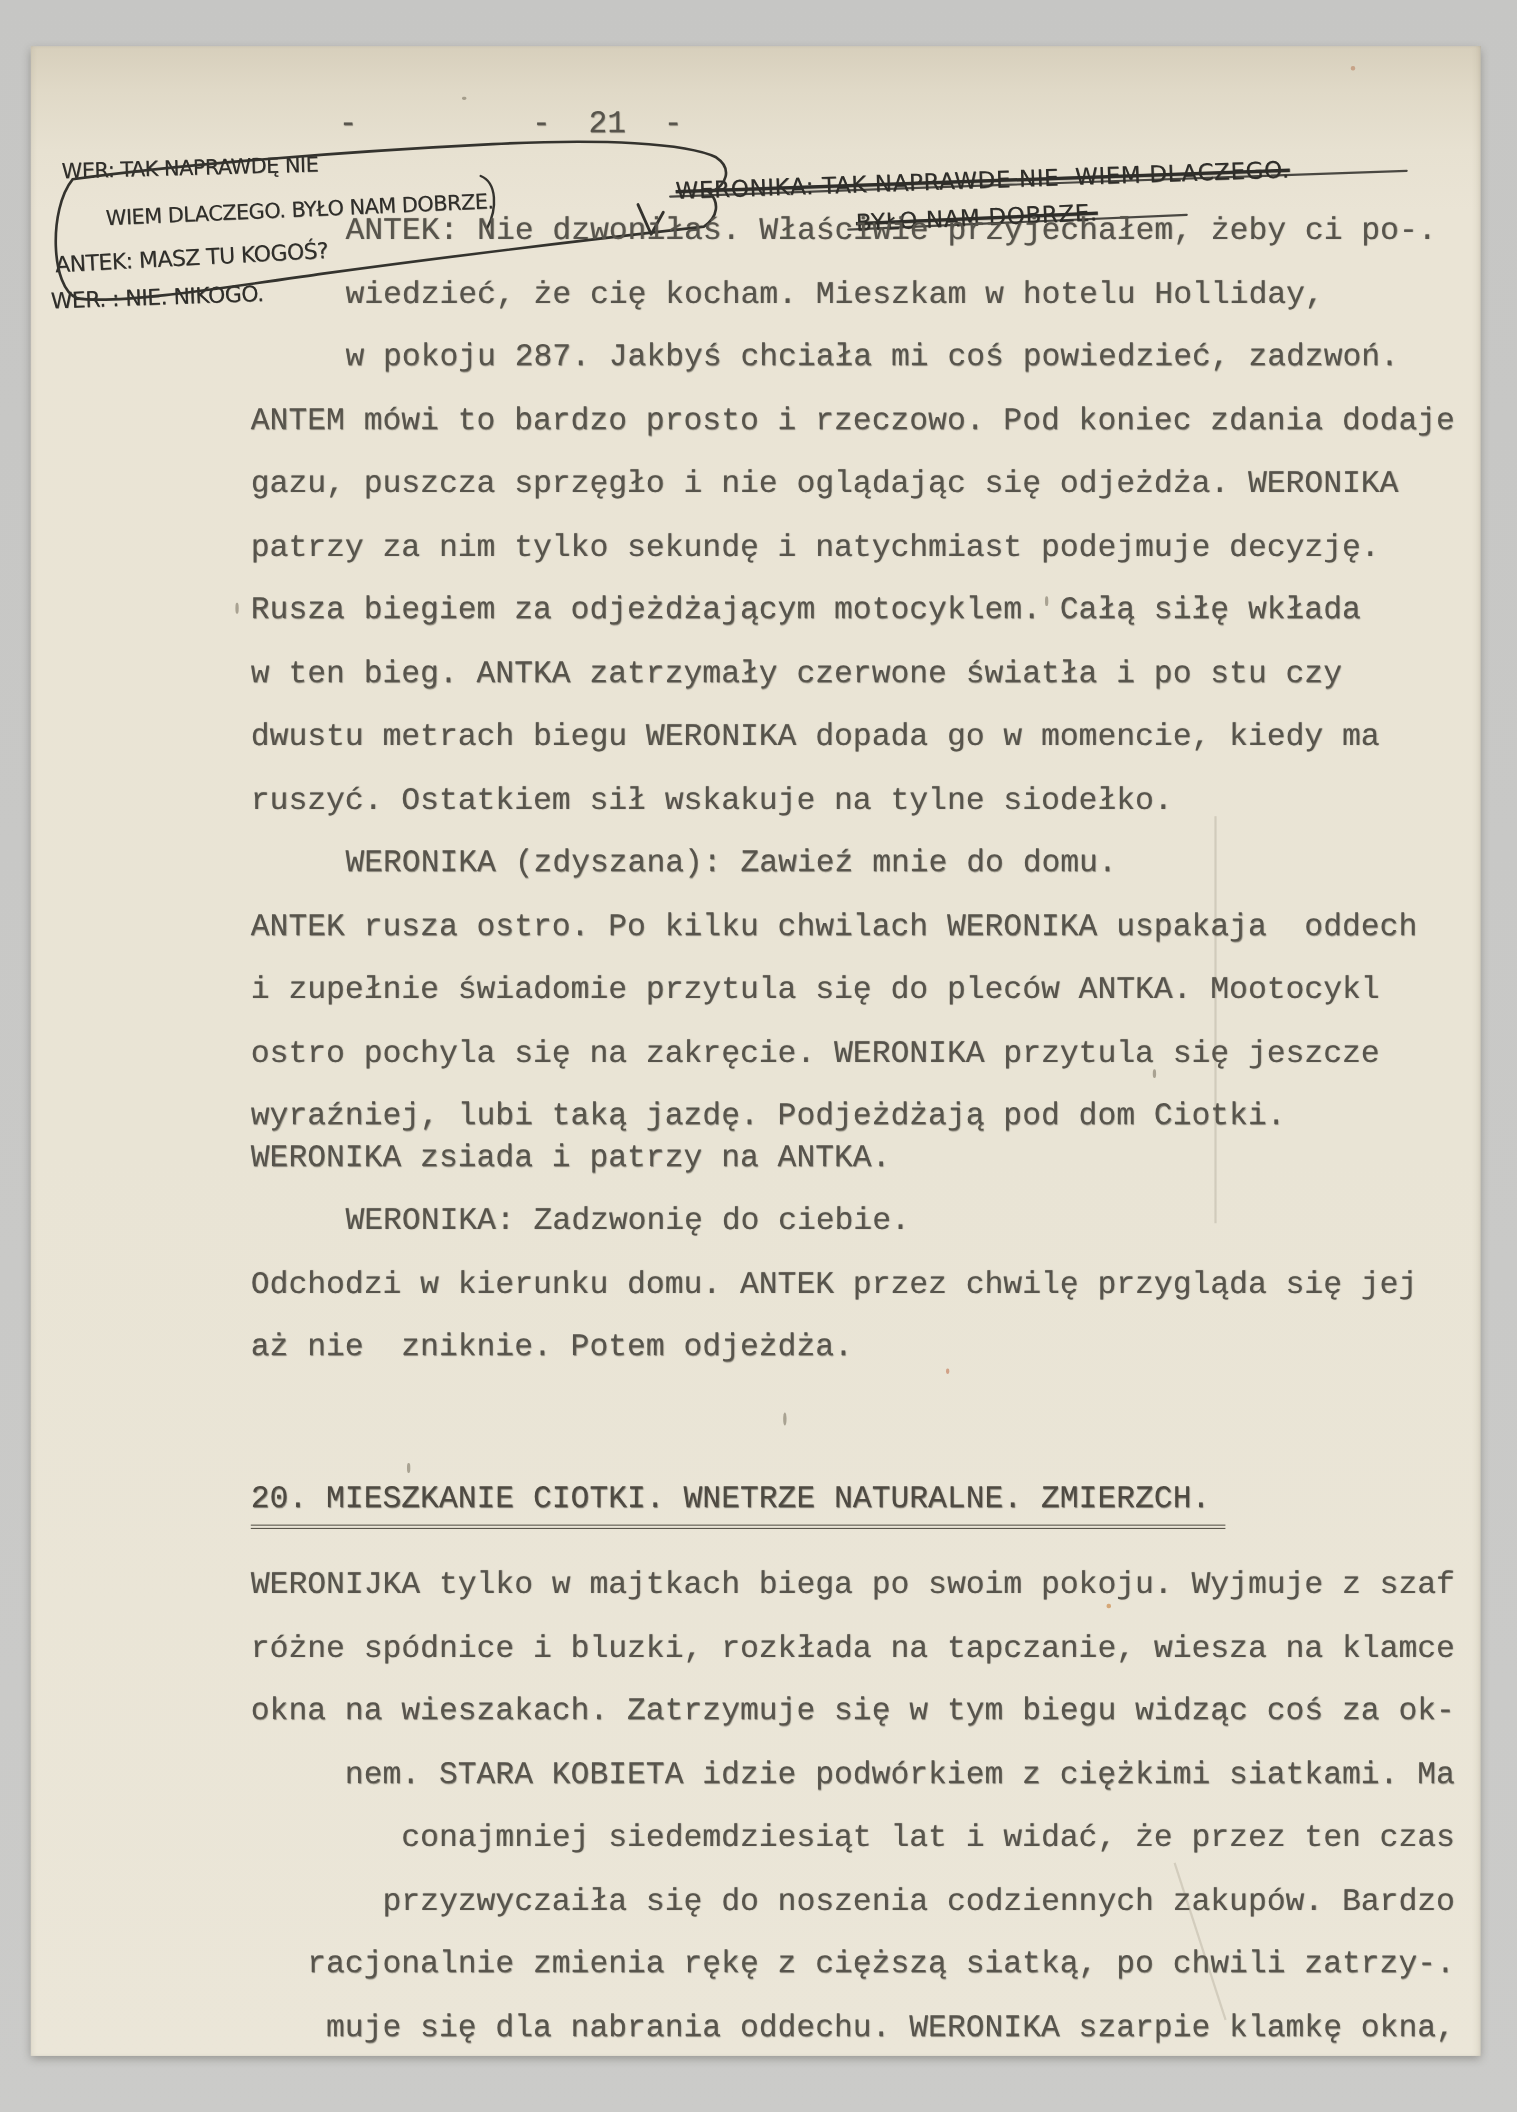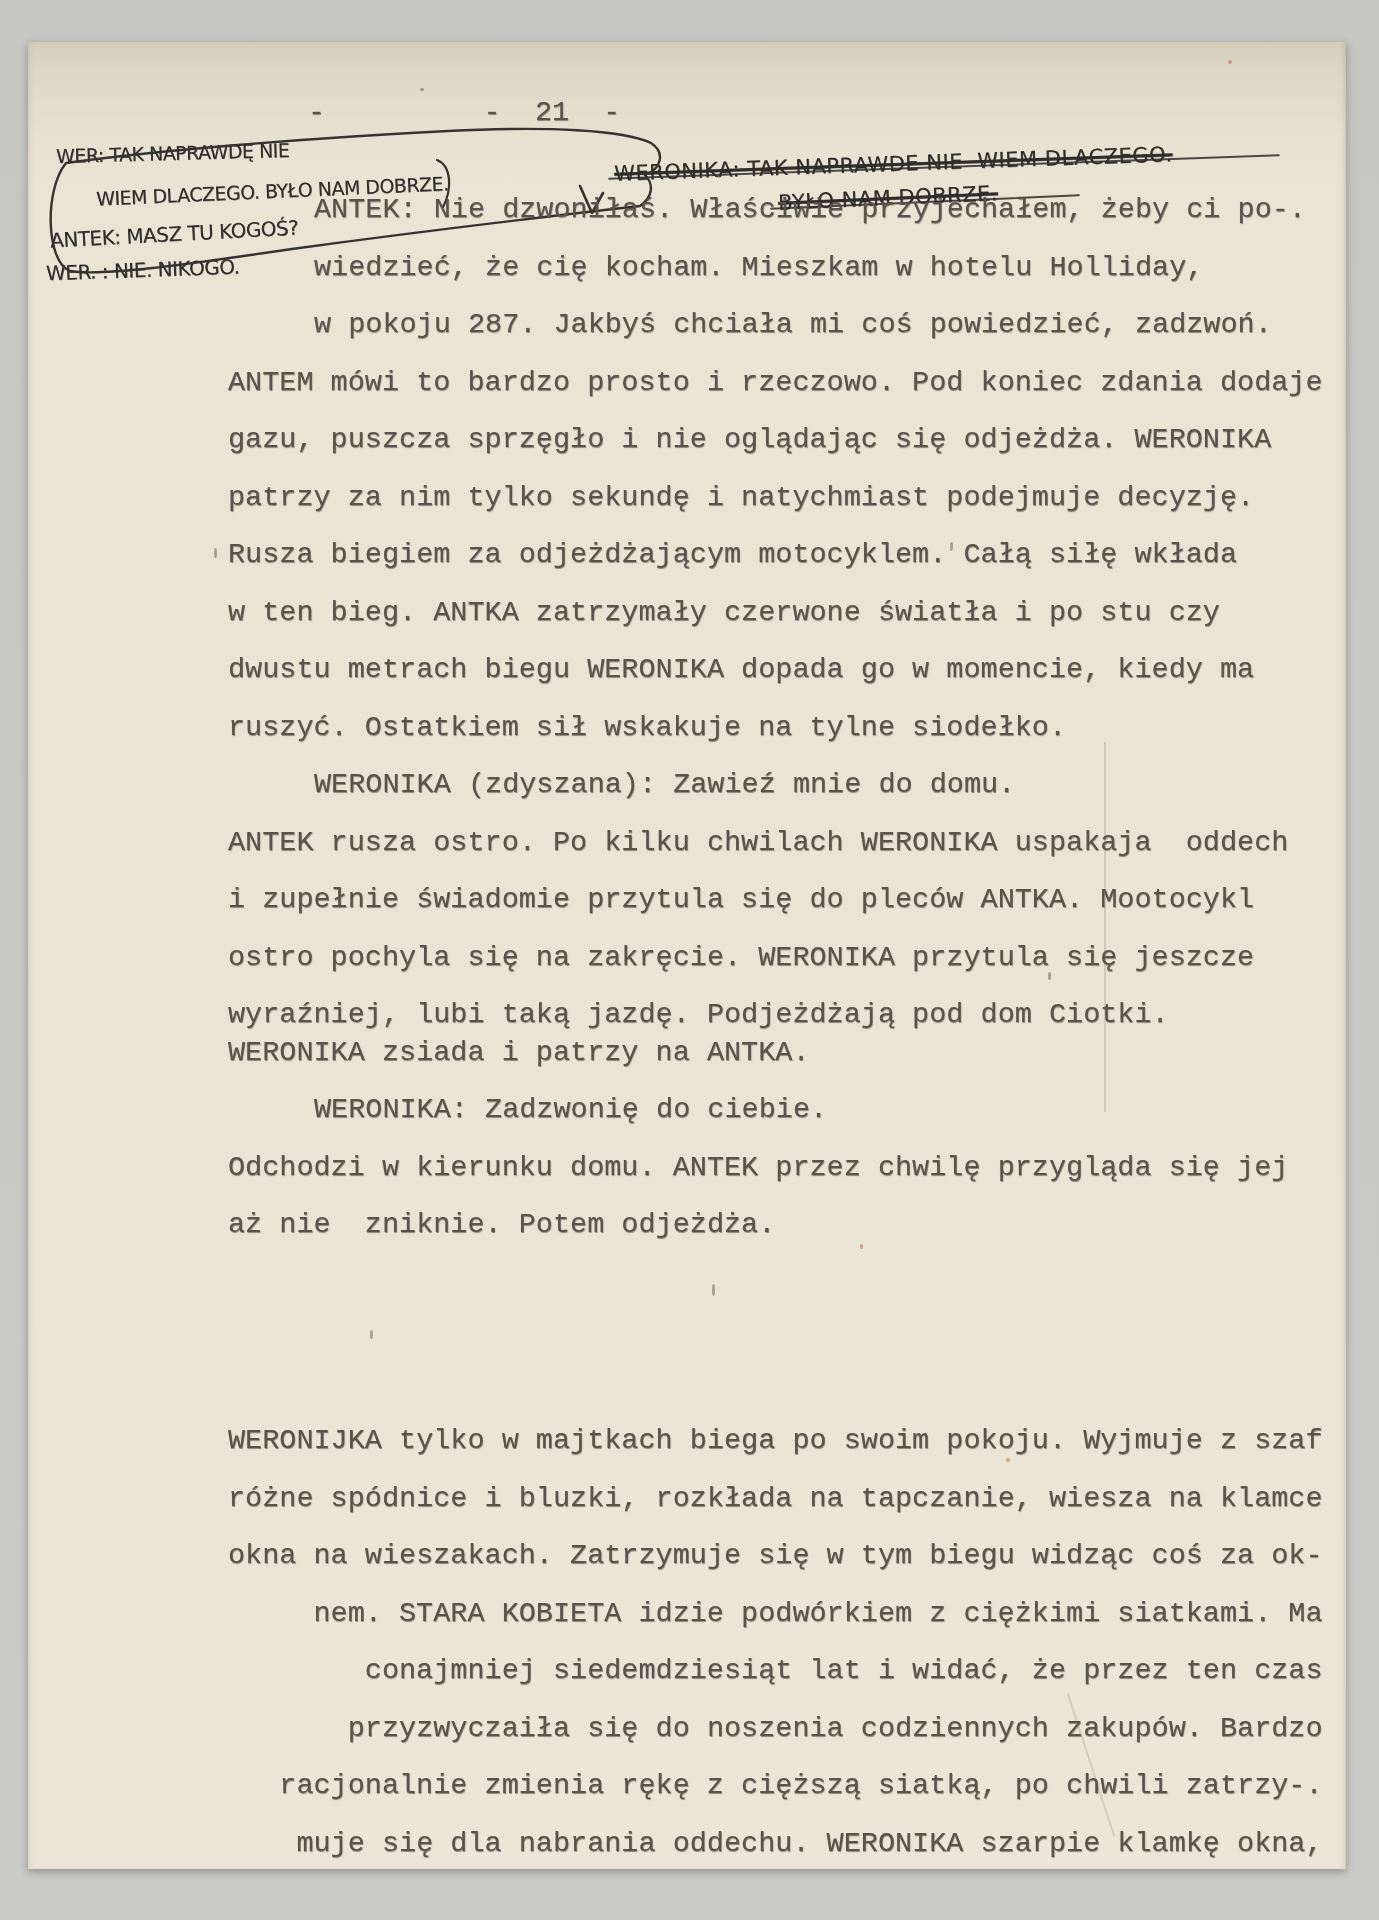--- a/index.html
+++ b/index.html
@@ -73,20 +73,21 @@
       C 666,153 661,169 645,175
       C 654,184 653,197 640,206
       C 525,219 402,234 292,249
       C 195,263 103,277 70,271
       C 46,262 44,190 66,163 Z" fill="none" stroke="#34332e" stroke-width="2.4" stroke-linecap="round"></path>
     <path d="M 437,160 C 452,166 452,190 443,207" fill="none" stroke="#34332e" stroke-width="2.2" stroke-linecap="round"></path>
     <path d="M 580,186 L 592,213 L 603,193" fill="none" stroke="#34332e" stroke-width="2.6" stroke-linecap="round" stroke-linejoin="round"></path>
   </svg>
 
   <div class="typed" id="block1"><div class="tline dialogue">ANTEK: Nie dzwoniłaś. Właściwie przyjechałem, żeby ci po-.</div><div class="tline dialogue">wiedzieć, że cię kocham. Mieszkam w hotelu Holliday,</div><div class="tline dialogue">w pokoju 287. Jakbyś chciała mi coś powiedzieć, zadzwoń.</div><div class="tline">ANTEM mówi to bardzo prosto i rzeczowo. Pod koniec zdania dodaje</div><div class="tline">gazu, puszcza sprzęgło i nie oglądając się odjeżdża. WERONIKA</div><div class="tline">patrzy za nim tylko sekundę i natychmiast podejmuje decyzję.</div><div class="tline">Rusza biegiem za odjeżdżającym motocyklem. Całą siłę wkłada</div><div class="tline">w ten bieg. ANTKA zatrzymały czerwone światła i po stu czy</div><div class="tline">dwustu metrach biegu WERONIKA dopada go w momencie, kiedy ma</div><div class="tline">ruszyć. Ostatkiem sił wskakuje na tylne siodełko.</div><div class="tline dialogue">WERONIKA (zdyszana): Zawieź mnie do domu.</div><div class="tline">ANTEK rusza ostro. Po kilku chwilach WERONIKA uspakaja  oddech</div><div class="tline">i zupełnie świadomie przytula się do pleców ANTKA. Mootocykl</div><div class="tline">ostro pochyla się na zakręcie. WERONIKA przytula się jeszcze</div><div class="tline">wyraźniej, lubi taką jazdę. Podjeżdżają pod dom Ciotki.</div><div class="tline tight">WERONIKA zsiada i patrzy na ANTKA.</div><div class="tline dialogue">WERONIKA: Zadzwonię do ciebie.</div><div class="tline">Odchodzi w kierunku domu. ANTEK przez chwilę przygląda się jej</div><div class="tline">aż nie  zniknie. Potem odjeżdża.</div></div>
+  <div class="typed" id="scene-heading">20. MIESZKANIE CIOTKI. WNETRZE NATURALNE. ZMIERZCH.</div>
   <div class="typed" id="block2"><div class="tline">WERONIJKA tylko w majtkach biega po swoim pokoju. Wyjmuje z szaf</div><div class="tline">różne spódnice i bluzki, rozkłada na tapczanie, wiesza na klamce</div><div class="tline">okna na wieszakach. Zatrzymuje się w tym biegu widząc coś za ok-</div><div class="tline">nem. STARA KOBIETA idzie podwórkiem z ciężkimi siatkami. Ma</div><div class="tline">conajmniej siedemdziesiąt lat i widać, że przez ten czas</div><div class="tline">przyzwyczaiła się do noszenia codziennych zakupów. Bardzo</div><div class="tline">racjonalnie zmienia rękę z cięższą siatką, po chwili zatrzy-.</div><div class="tline">muje się dla nabrania oddechu. WERONIKA szarpie klamkę okna,</div></div>
 
   <div class="speck" style="left:214px;top:548px;width:3px;height:10px;"></div>
   <div class="speck" style="left:950px;top:542px;width:3px;height:9px;"></div>
   <div class="speck" style="left:712px;top:1284px;width:3px;height:12px;"></div>
   <div class="speck" style="left:370px;top:1330px;width:3px;height:9px;"></div>
   <div class="speck" style="left:1048px;top:972px;width:3px;height:8px;"></div>
   <div class="speck" style="left:1006px;top:1458px;width:4px;height:4px;background:rgba(196,116,40,.55);"></div>
   <div class="speck" style="left:1228px;top:60px;width:4px;height:4px;background:rgba(170,90,50,.4);"></div>
   <div class="speck" style="left:420px;top:88px;width:4px;height:3px;"></div>

